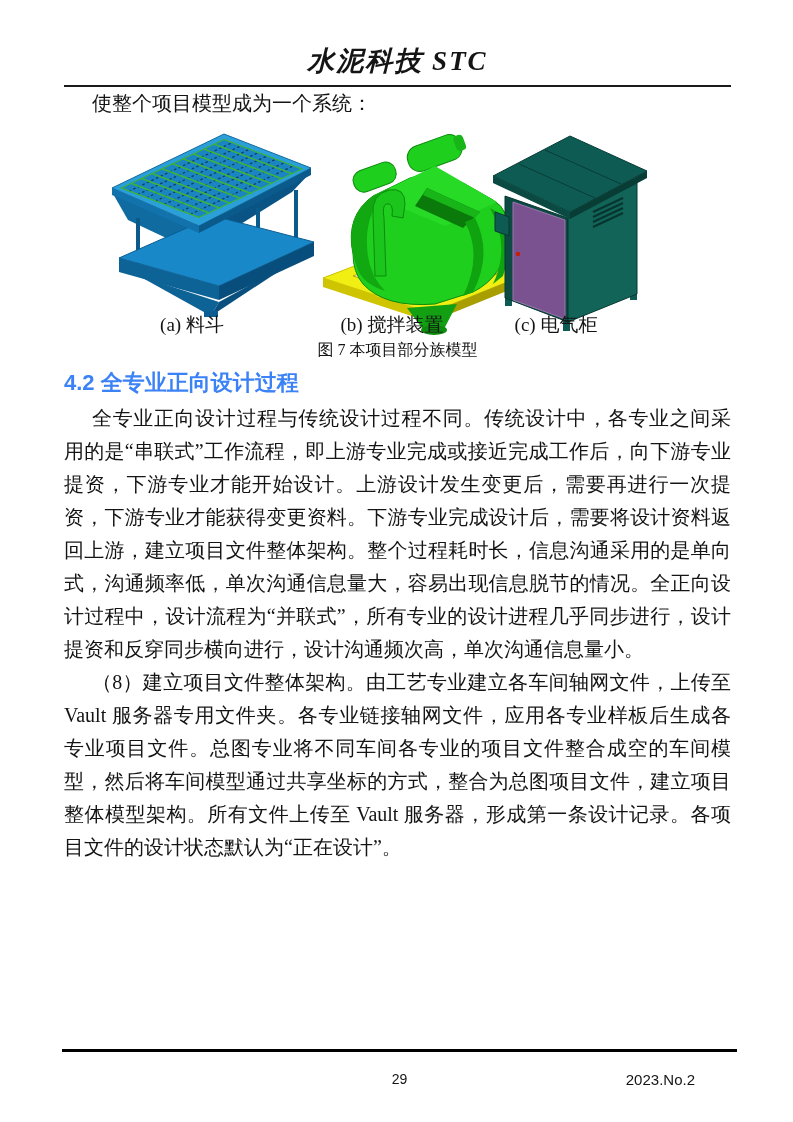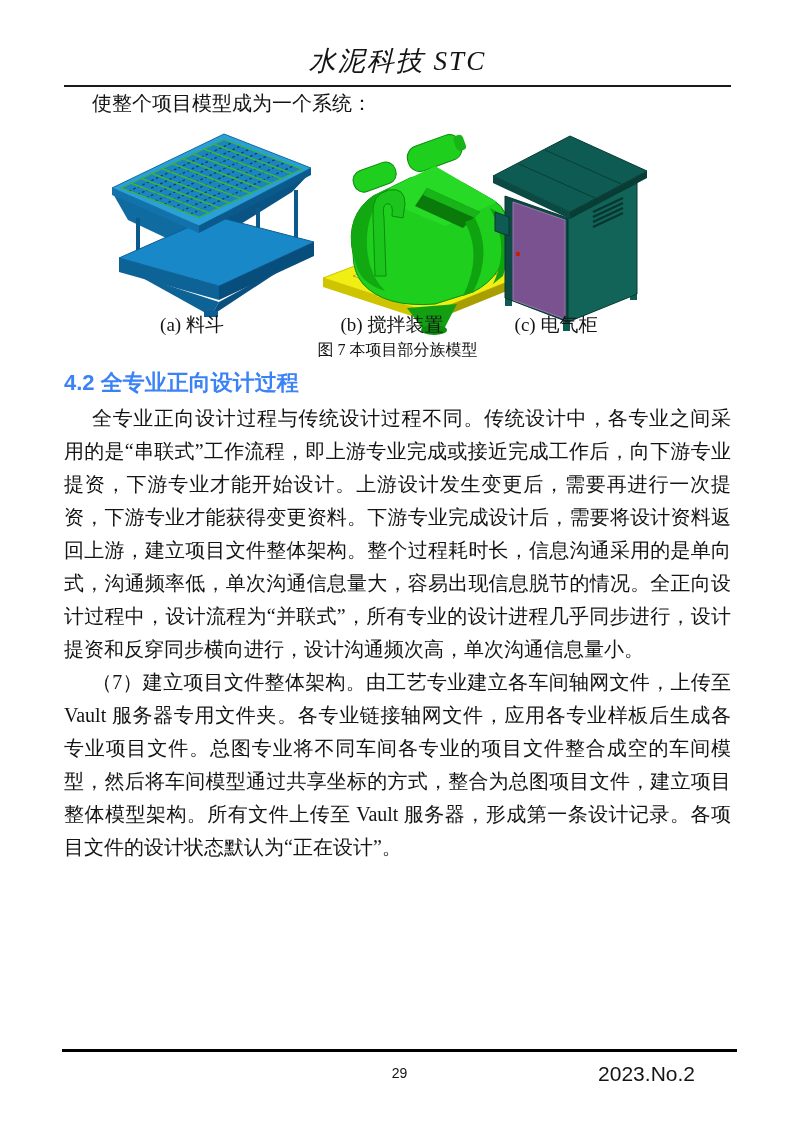--- a/index.html
+++ b/index.html
@@ -12,21 +12,21 @@
     color:#141414;
     font-family:"Liberation Serif","DejaVu Serif",serif;
     overflow:hidden;
   }
   .content { position:absolute; left:64px; right:62px; top:0; }
 
   .journal-title {
     padding-top:44px;
     text-align:center;
     font-size:27px;
-    font-weight:400;
+    font-weight:700;
     font-style:italic;
     letter-spacing:2px;
     line-height:34px;
     font-family:"Liberation Serif","DejaVu Serif",serif;
   }
   .header-rule { margin-top:7px; border-top:2.5px solid #1a1a1a; }
 
   .body-text { font-size:20px; line-height:33px; text-align:justify; }
   p.indent { text-indent:28px; }
   .p1 { margin-top:4px; }
@@ -55,23 +55,23 @@
     font-size:22px;
     line-height:32px;
     color:#3b82f6;
   }
 
   .footer {
     position:absolute; left:62px; right:56px; top:1049px;
     font-family:"Liberation Sans","DejaVu Sans",sans-serif;
   }
   .footer-rule { border-top:3px solid #000; }
-  .footer-row { position:relative; margin-top:13px; font-size:14px; line-height:17px; }
+  .footer-row { position:relative; margin-top:19px; font-size:14px; line-height:17px; }
   .page-num { display:block; text-align:center; }
-  .issue { position:absolute; right:42px; top:0; font-size:21px; }
+  .issue { position:absolute; right:42px; top:0; font-size:15px; }
 </style>
 </head>
 <body>
 
 <div class="page">
   <div class="content">
 
     <div class="journal-title">水泥科技 STC</div>
     <div class="header-rule"></div>
 
@@ -180,21 +180,21 @@
       <span class="fig-caption cap-b">(b) 搅拌装置</span>
       <span class="fig-caption cap-c">(c) 电气柜</span>
     </div>
 
     <div class="figure-title">图 7 本项目部分族模型</div>
 
     <div class="section-heading">4.2 全专业正向设计过程</div>
 
     <div class="body-text">
       <p class="indent p3">全专业正向设计过程与传统设计过程不同。传统设计中，各专业之间采用的是“串联式”工作流程，即上游专业完成或接近完成工作后，向下游专业提资，下游专业才能开始设计。上游设计发生变更后，需要再进行一次提资，下游专业才能获得变更资料。下游专业完成设计后，需要将设计资料返回上游，建立项目文件整体架构。整个过程耗时长，信息沟通采用的是单向式，沟通频率低，单次沟通信息量大，容易出现信息脱节的情况。全正向设计过程中，设计流程为“并联式”，所有专业的设计进程几乎同步进行，设计提资和反穿同步横向进行，设计沟通频次高，单次沟通信息量小。</p>
-      <p class="indent">（7）建立项目文件整体架构。由工艺专业建立各车间轴网文件，上传至 Vault 服务器专用文件夹。各专业链接轴网文件，应用各专业样板后生成各专业项目文件。总图专业将不同车间各专业的项目文件整合成空的车间模型，然后将车间模型通过共享坐标的方式，整合为总图项目文件，建立项目整体模型架构。所有文件上传至 Vault 服务器，形成第一条设计记录。各项目文件的设计状态默认为“正在设计”。</p>
+      <p class="indent">（8）建立项目文件整体架构。由工艺专业建立各车间轴网文件，上传至 Vault 服务器专用文件夹。各专业链接轴网文件，应用各专业样板后生成各专业项目文件。总图专业将不同车间各专业的项目文件整合成空的车间模型，然后将车间模型通过共享坐标的方式，整合为总图项目文件，建立项目整体模型架构。所有文件上传至 Vault 服务器，形成第一条设计记录。各项目文件的设计状态默认为“正在设计”。</p>
     </div>
   </div>
 
   <div class="footer">
     <div class="footer-rule"></div>
     <div class="footer-row">
       <span class="page-num">29</span>
       <span class="issue">2023.No.2</span>
     </div>
   </div>

